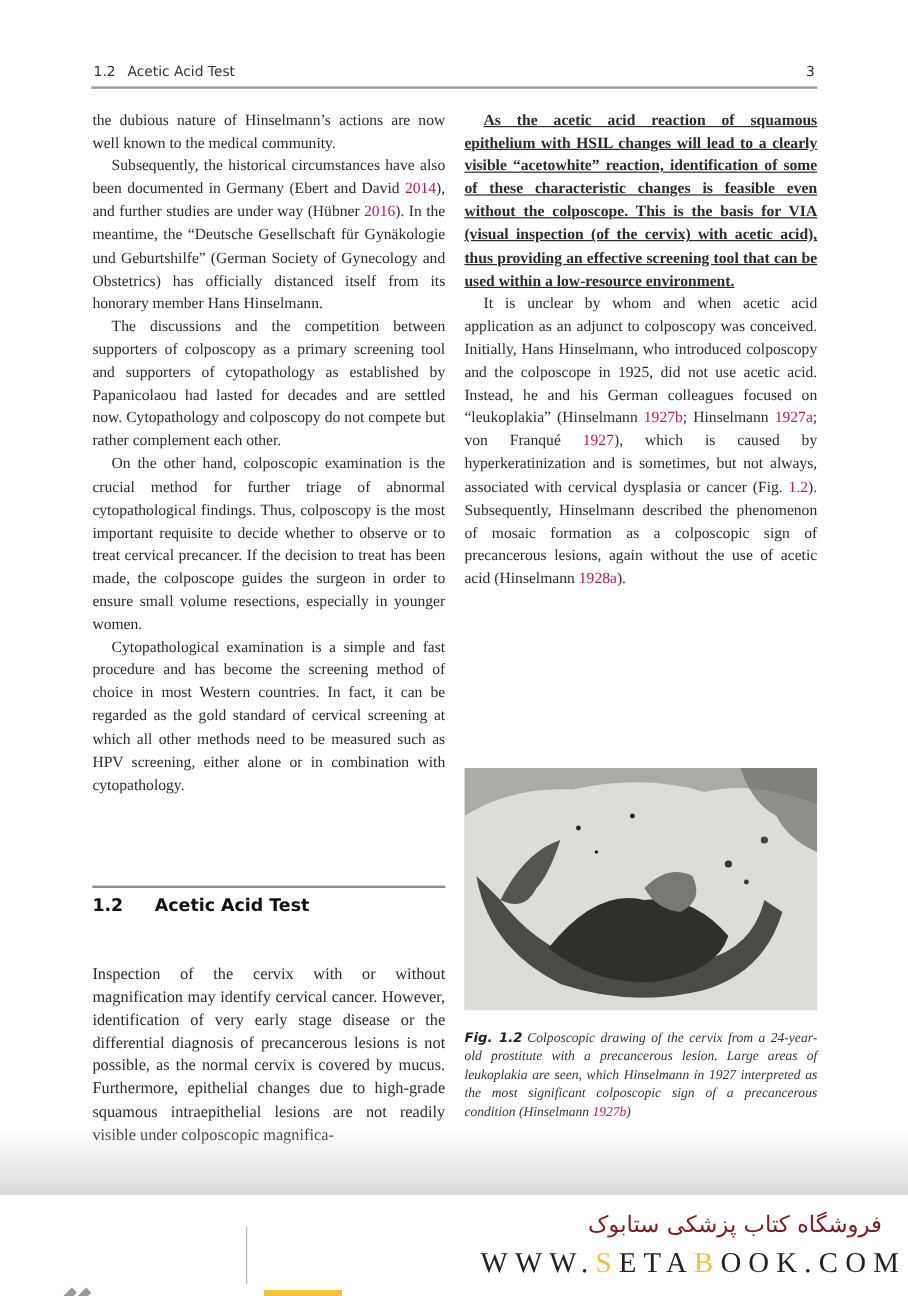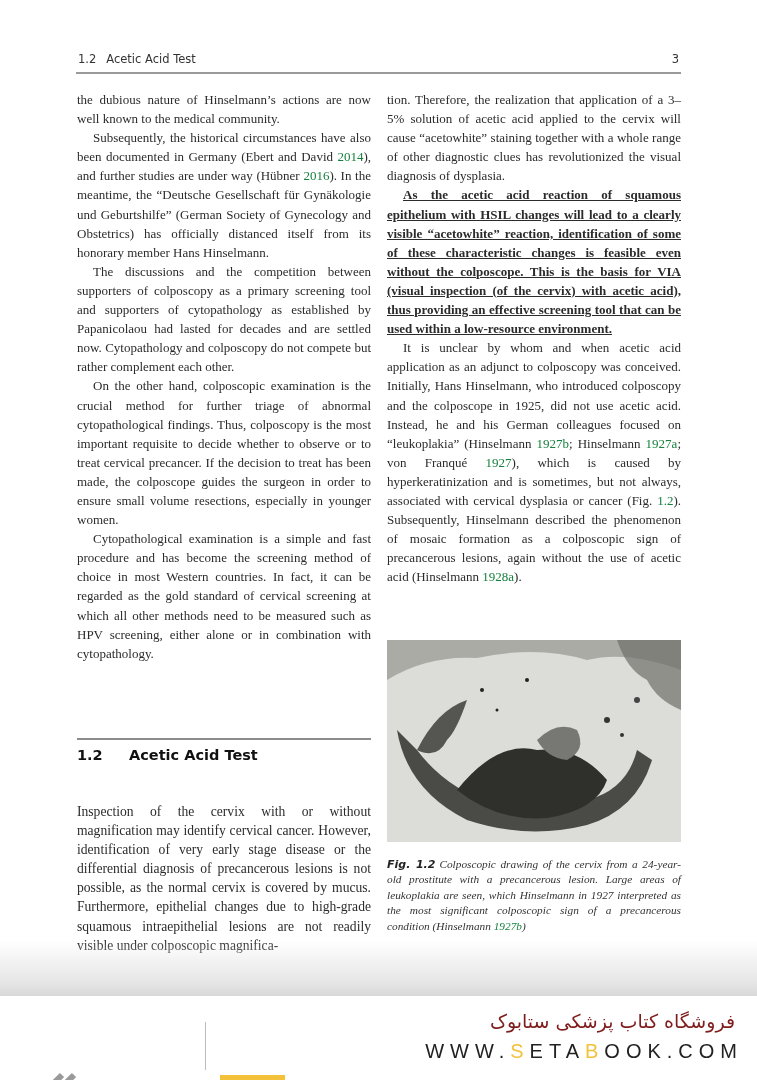--- a/index.html
+++ b/index.html
@@ -7,32 +7,32 @@
   .header { position:absolute; left:76px; top:50px; width:605px; height:22px; border-bottom:2px solid #9a9a9a; font-family:"DejaVu Sans", sans-serif; font-size:11.5px; color:#333; }
   .header .sec { position:absolute; left:2px; top:2px; }
   .header .sec .num { margin-right:10px; }
   .header .pg { position:absolute; right:2px; top:2px; }
   .col { position:absolute; width:294px; font-size:13px; line-height:19.1px; text-align:justify; }
   .col p { margin:0; }
   .col p.ind { text-indent:16px; }
   .col-left { left:77px; top:90px; }
   .col-right { left:387px; top:90px; }
   .col p.bold { font-weight:bold;text-decoration:underline; }
-  .ref { color:#15803d; }
+  .ref { color:#be185d; }
   .section-head { position:absolute; left:77px; top:738px; width:294px; border-top:2px solid #8c8c8c; padding-top:7px; font-family:"DejaVu Sans", sans-serif; font-weight:bold; font-size:14.5px; color:#111; }
   .section-head .num { display:inline-block; width:52px; }
   .sec-body { position:absolute; left:77px; top:785px; width:294px; font-size:13.6px; line-height:19.1px; text-align:justify;margin-top:17px; }
   .figure { position:absolute; left:387px; top:640px; width:294px; height:202px; background:#d9d9d6; overflow:hidden; }
   .caption { position:absolute; left:387px; top:857px; width:294px; font-size:11.3px; line-height:15.4px; text-align:justify; color:#333;font-style:italic; }
   .caption .figlabel { font-family:"DejaVu Sans", sans-serif; font-weight:bold; color:#222; margin-right:4px; font-size:11px; }
   .fade { position:absolute; left:0; top:940px; width:757px; height:56px; background:linear-gradient(to bottom, rgba(255,255,255,0) 0%, #e6e6e6 75%, #d8d8d8 100%); }
   .banner { position:absolute; left:0; top:996px; width:757px; height:84px; background:#ffffff; }
   .logo { position:absolute; left:40px; top:1063px; width:260px; height:60px; }
   .store-fa { position:absolute; right:22px; top:1010px; font-family:"DejaVu Sans", sans-serif; font-size:19px; color:#7f1d1d; direction:rtl; }
-  .store-url { position:absolute; right:14px; top:1040px; font-family:Liberation Sans, sans-serif; font-size:20px; letter-spacing:6px; color:#222; }
+  .store-url { position:absolute; right:2px; top:1040px; font-family:Liberation Serif, serif; font-size:24px; letter-spacing:6px; color:#222; }
   .store-url .hl { color:#f3c13a; }
   .divider { position:absolute; left:205px; top:1022px; width:1px; height:48px; background:#bbb; }
 </style>
 </head>
 <body>
 
 <div class="header">
   <span class="sec"><span class="num">1.2</span><span>Acetic Acid Test</span></span>
   <span class="pg">3</span>
 </div>
@@ -44,21 +44,20 @@
   <p class="ind">On the other hand, colposcopic examination is the crucial method for further triage of abnormal cytopathological findings. Thus, colposcopy is the most important requisite to decide whether to observe or to treat cervical precancer. If the decision to treat has been made, the colposcope guides the surgeon in order to ensure small volume resections, especially in younger women.</p>
   <p class="ind">Cytopathological examination is a simple and fast procedure and has become the screening method of choice in most Western countries. In fact, it can be regarded as the gold standard of cervical screening at which all other methods need to be measured such as HPV screening, either alone or in combination with cytopathology.</p>
 </div>
 
 <div class="section-head">
   <span class="num">1.2</span><span>Acetic Acid Test</span>
 </div>
 <div class="sec-body">Inspection of the cervix with or without magnification may identify cervical cancer. However, identification of very early stage disease or the differential diagnosis of precancerous lesions is not possible, as the normal cervix is covered by mucus. Furthermore, epithelial changes due to high-grade squamous intraepithelial lesions are not readily visible under colposcopic magnifica-</div>
 
 <div class="col col-right">
-  <p>tion. Therefore, the realization that application of a 3–5% solution of acetic acid applied to the cervix will cause “acetowhite” staining together with a whole range of other diagnostic clues has revolutionized the visual diagnosis of dysplasia.</p>
   <p class="ind bold">As the acetic acid reaction of squamous epithelium with HSIL changes will lead to a clearly visible “acetowhite” reaction, identification of some of these characteristic changes is feasible even without the colposcope. This is the basis for VIA (visual inspection (of the cervix) with acetic acid), thus providing an effective screening tool that can be used within a low-resource environment.</p>
   <p class="ind"><span>It is unclear by whom and when acetic acid application as an adjunct to colposcopy was conceived. Initially, Hans Hinselmann, who introduced colposcopy and the colposcope in 1925, did not use acetic acid. Instead, he and his German colleagues focused on “leukoplakia” (Hinselmann </span><span class="ref">1927b</span><span>; Hinselmann </span><span class="ref">1927a</span><span>; von Franqué </span><span class="ref">1927</span><span>), which is caused by hyperkeratinization and is sometimes, but not always, associated with cervical dysplasia or cancer (Fig. </span><span class="ref">1.2</span><span>). Subsequently, Hinselmann described the phenomenon of mosaic formation as a colposcopic sign of precancerous lesions, again without the use of acetic acid (Hinselmann </span><span class="ref">1928a</span><span>).</span></p>
 </div>
 
 <div class="figure">
   <svg width="294" height="202" viewBox="0 0 294 202">
     <rect width="294" height="202" fill="#dcdcd8"></rect>
     <path d="M0 40 Q40 15 90 18 Q150 5 200 20 Q240 10 294 30 L294 0 L0 0 Z" fill="#8a8a86" opacity="0.6"></path>
     <path d="M230 0 L294 0 L294 70 Q270 60 260 40 Q240 30 230 0 Z" fill="#6f6f6b" opacity="0.7"></path>
     <path d="M10 90 Q20 150 80 180 Q140 200 200 185 Q250 170 265 120 L250 110 Q240 150 200 160 Q150 175 110 165 Q60 150 30 110 Z" fill="#4a4a46"></path>

